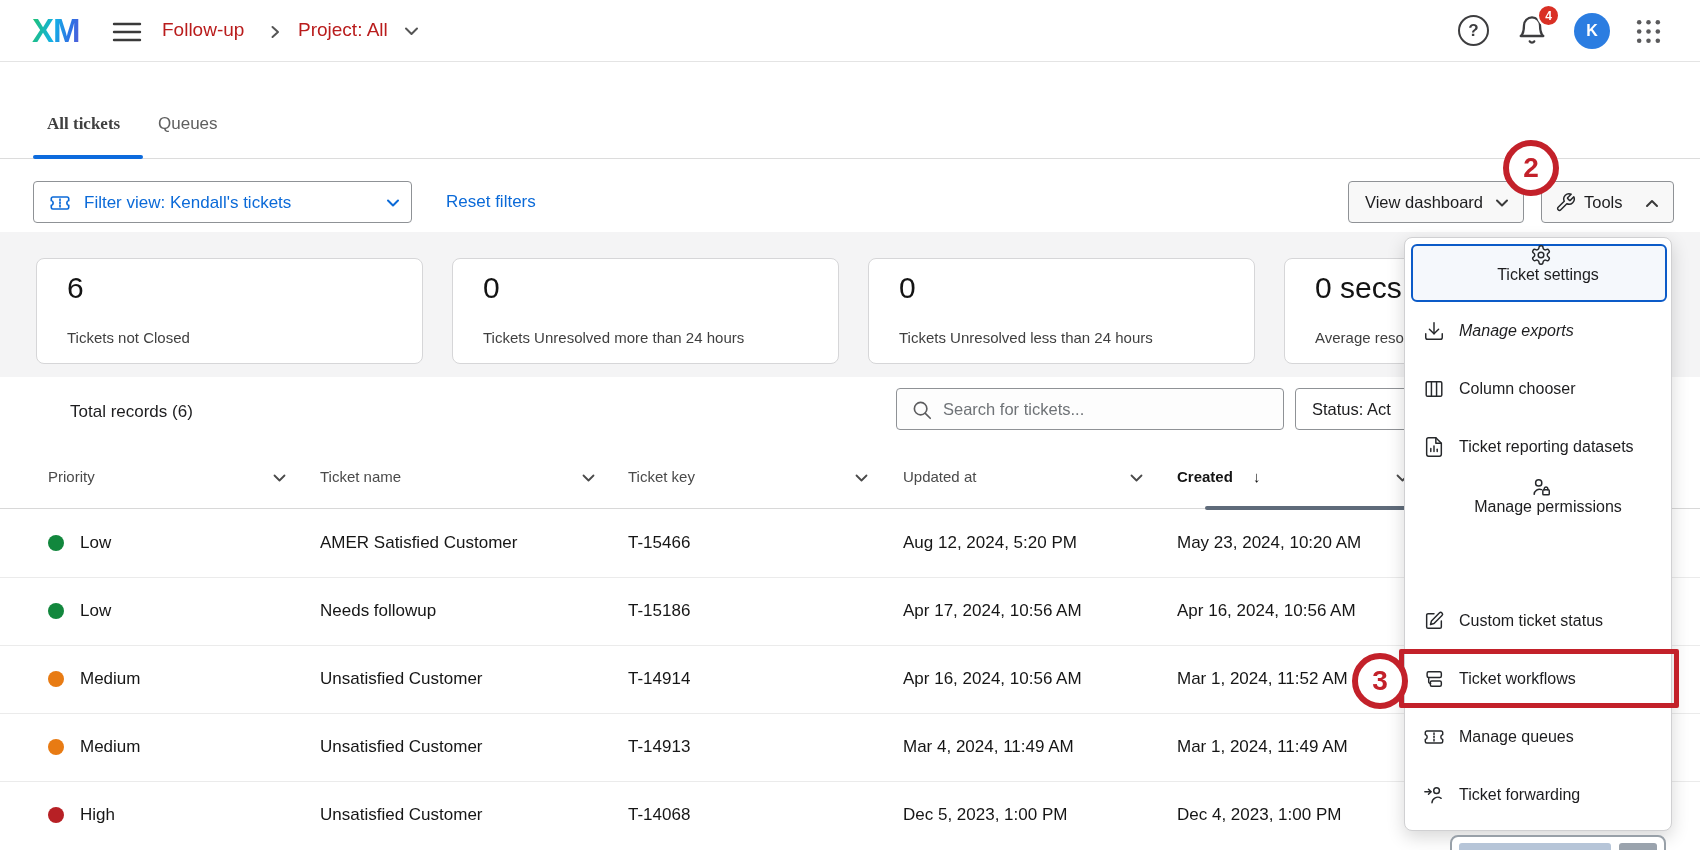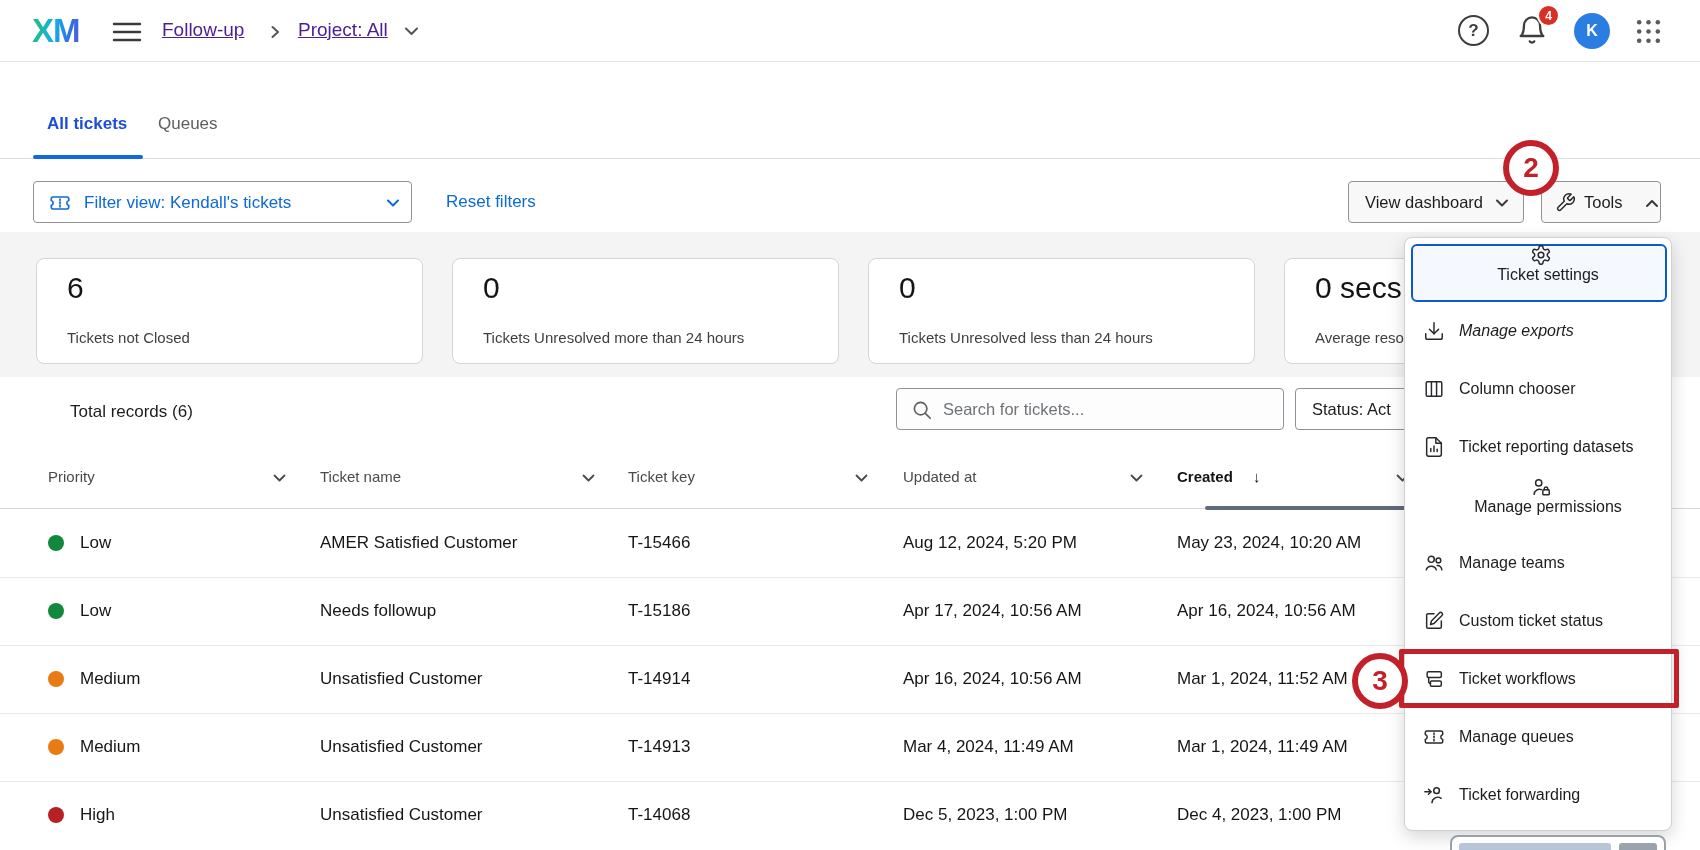--- a/index.html
+++ b/index.html
@@ -7,32 +7,32 @@
   body { font-family:"Liberation Sans", sans-serif; background:#fff; color:#1d1d1f; overflow:hidden; position:relative; }
   #app { position:absolute; inset:0; width:1700px; height:850px; background:#fff; }
   .abs { position:absolute; }
   svg { display:block; }
 
   
   .topbar { position:absolute; left:0; top:0; width:1700px; height:62px; background:#fff; border-bottom:1px solid #e4e4e4; z-index:20; }
   .logo { position:absolute; left:32px; top:12px; font-size:33px; font-weight:800; letter-spacing:-1px;
           background:linear-gradient(100deg,#1fc36a 0%,#14b0e6 45%,#2f6fe4 78%,#5b5bd6 100%);
           -webkit-background-clip:text; background-clip:text; color:transparent; }
-  .crumb { position:absolute; top:19px; font-size:19px; color:#4c1d95;text-decoration:underline; }
+  .crumb { position:absolute; top:19px; font-size:19px; color:#b91c1c; }
   .iconbtn { color:#3d3d3f; }
   .help-circle { position:absolute; left:1458px; top:15px; width:31px; height:31px; border:2px solid #3d3d3f; border-radius:50%;
                  font-size:17px; font-weight:700; color:#3d3d3f; display:flex; align-items:center; justify-content:center; }
   .badge { position:absolute; left:1537px; top:4px; width:23px; height:23px; border-radius:50%; background:#d93025; color:#fff;
            font-size:12px; font-weight:700; display:flex; align-items:center; justify-content:center; border:2px solid #fff; }
   .avatar { position:absolute; left:1574px; top:13px; width:36px; height:36px; border-radius:50%; background:#2b7de1; color:#fff;
             font-size:16px; font-weight:600; display:flex; align-items:center; justify-content:center; }
 
   
   .tab { position:absolute; top:114px; font-size:17px; }
-  .tab.active { font-weight:700; color:#1d4ed8; }
+  .tab.active { font-weight:700; color:#404040;font-family:Liberation Serif, serif; }
   .tab.inactive { color:#5f5f5f; }
   .tab-underline { position:absolute; left:33px; top:155px; width:110px; height:4px; background:#0d6bdd; border-radius:2px; z-index:2; }
   .tabs-divider { position:absolute; left:0; top:158px; width:1700px; height:1px; background:#dcdcdc; }
 
   
   .btn { position:absolute; height:42px; border:1px solid #8f9296; border-radius:4px; background:#f8f8f8;
          display:flex; align-items:center; font-size:16.5px; color:#1d1d1f; cursor:pointer; }
   .btn.white { background:#fff; }
   .link { color:#0b6ad8; font-size:17px; cursor:pointer; }
   .blue { color:#0b6ad8; }
@@ -160,21 +160,21 @@
 
   <div class="btn" style="left:1348px; top:181px; width:176px; padding-left:16px;">
     <span>View dashboard</span>
     <span class="abs" style="left:146px; top:17px;">
       <svg width="14" height="9" viewBox="0 0 14 9" fill="none" stroke="#3a3a3a" stroke-width="2" stroke-linecap="round" stroke-linejoin="round">
           <polyline points="2 1.5 7 6.5 12 1.5"></polyline>
         </svg>
     </span>
   </div>
 
-  <div class="btn" style="left:1541px; top:181px; width:120px; padding-left:14px;">
+  <div class="btn" style="left:1541px; top:181px; width:133px; padding-left:14px;">
     <span class="abs" style="left:13px; top:10px;">
       <svg width="21" height="21" viewBox="0 0 24 24" fill="none" stroke="#26282b" stroke-width="1.7" stroke-linecap="round" stroke-linejoin="round">
         <path d="M14.7 6.3a1 1 0 0 0 0 1.4l1.6 1.6a1 1 0 0 0 1.4 0l3.77-3.77a6 6 0 0 1-7.94 7.94l-6.91 6.91a2.12 2.12 0 0 1-3-3l6.91-6.91a6 6 0 0 1 7.94-7.94l-3.76 3.76z"></path>
       </svg>
     </span>
     <span style="margin-left:28px;">Tools</span>
     <span class="abs" style="left:103px; top:17px;">
       <svg width="14" height="9" viewBox="0 0 14 9" fill="none" stroke="#3a3a3a" stroke-width="2" stroke-linecap="round" stroke-linejoin="round">
           <polyline points="2 7 7 2 12 7"></polyline>
         </svg>
@@ -346,31 +346,20 @@
         <span class="mi-icon">
           <svg width="22" height="22" viewBox="0 0 24 24" fill="none" stroke="currentColor" stroke-width="1.6" stroke-linecap="round" stroke-linejoin="round">
             <circle cx="9.5" cy="7.5" r="3.4"></circle>
             <path d="M4.5 20a6 6 0 0 1 8-5.2"></path>
             <rect x="14" y="15" width="7" height="5.5" rx="1"></rect>
             <path d="M15.6 15v-1.6a2 2 0 0 1 3.8 0V15"></path>
           </svg>
         </span>
         <span class="mi-label">Manage permissions</span>
       </div>
-      <div class="menu-item" style="top: 296px;">
-        <span class="mi-icon">
-          <svg width="22" height="22" viewBox="0 0 24 24" fill="none" stroke="currentColor" stroke-width="1.6" stroke-linecap="round" stroke-linejoin="round">
-            <circle cx="9" cy="8" r="3.3"></circle>
-            <path d="M3.5 19.5a5.8 5.8 0 0 1 11 0"></path>
-            <circle cx="16.8" cy="9.2" r="2.6"></circle>
-            <path d="M15.5 14.8a4.6 4.6 0 0 1 5 4.7"></path>
-          </svg>
-        </span>
-        <span class="mi-label">Manage teams</span>
-      </div>
       <div class="menu-item" style="top: 354px;">
         <span class="mi-icon">
           <svg width="22" height="22" viewBox="0 0 24 24" fill="none" stroke="currentColor" stroke-width="1.6" stroke-linecap="round" stroke-linejoin="round">
             <path d="M12 4H5.5A1.5 1.5 0 0 0 4 5.5v13A1.5 1.5 0 0 0 5.5 20h13a1.5 1.5 0 0 0 1.5-1.5V12"></path>
             <path d="M17.8 3.2a2 2 0 0 1 2.9 2.9L12 14.8 8.2 15.8l1-3.8z"></path>
           </svg>
         </span>
         <span class="mi-label">Custom ticket status</span>
       </div>
       <div class="menu-item" style="top: 412px;">

